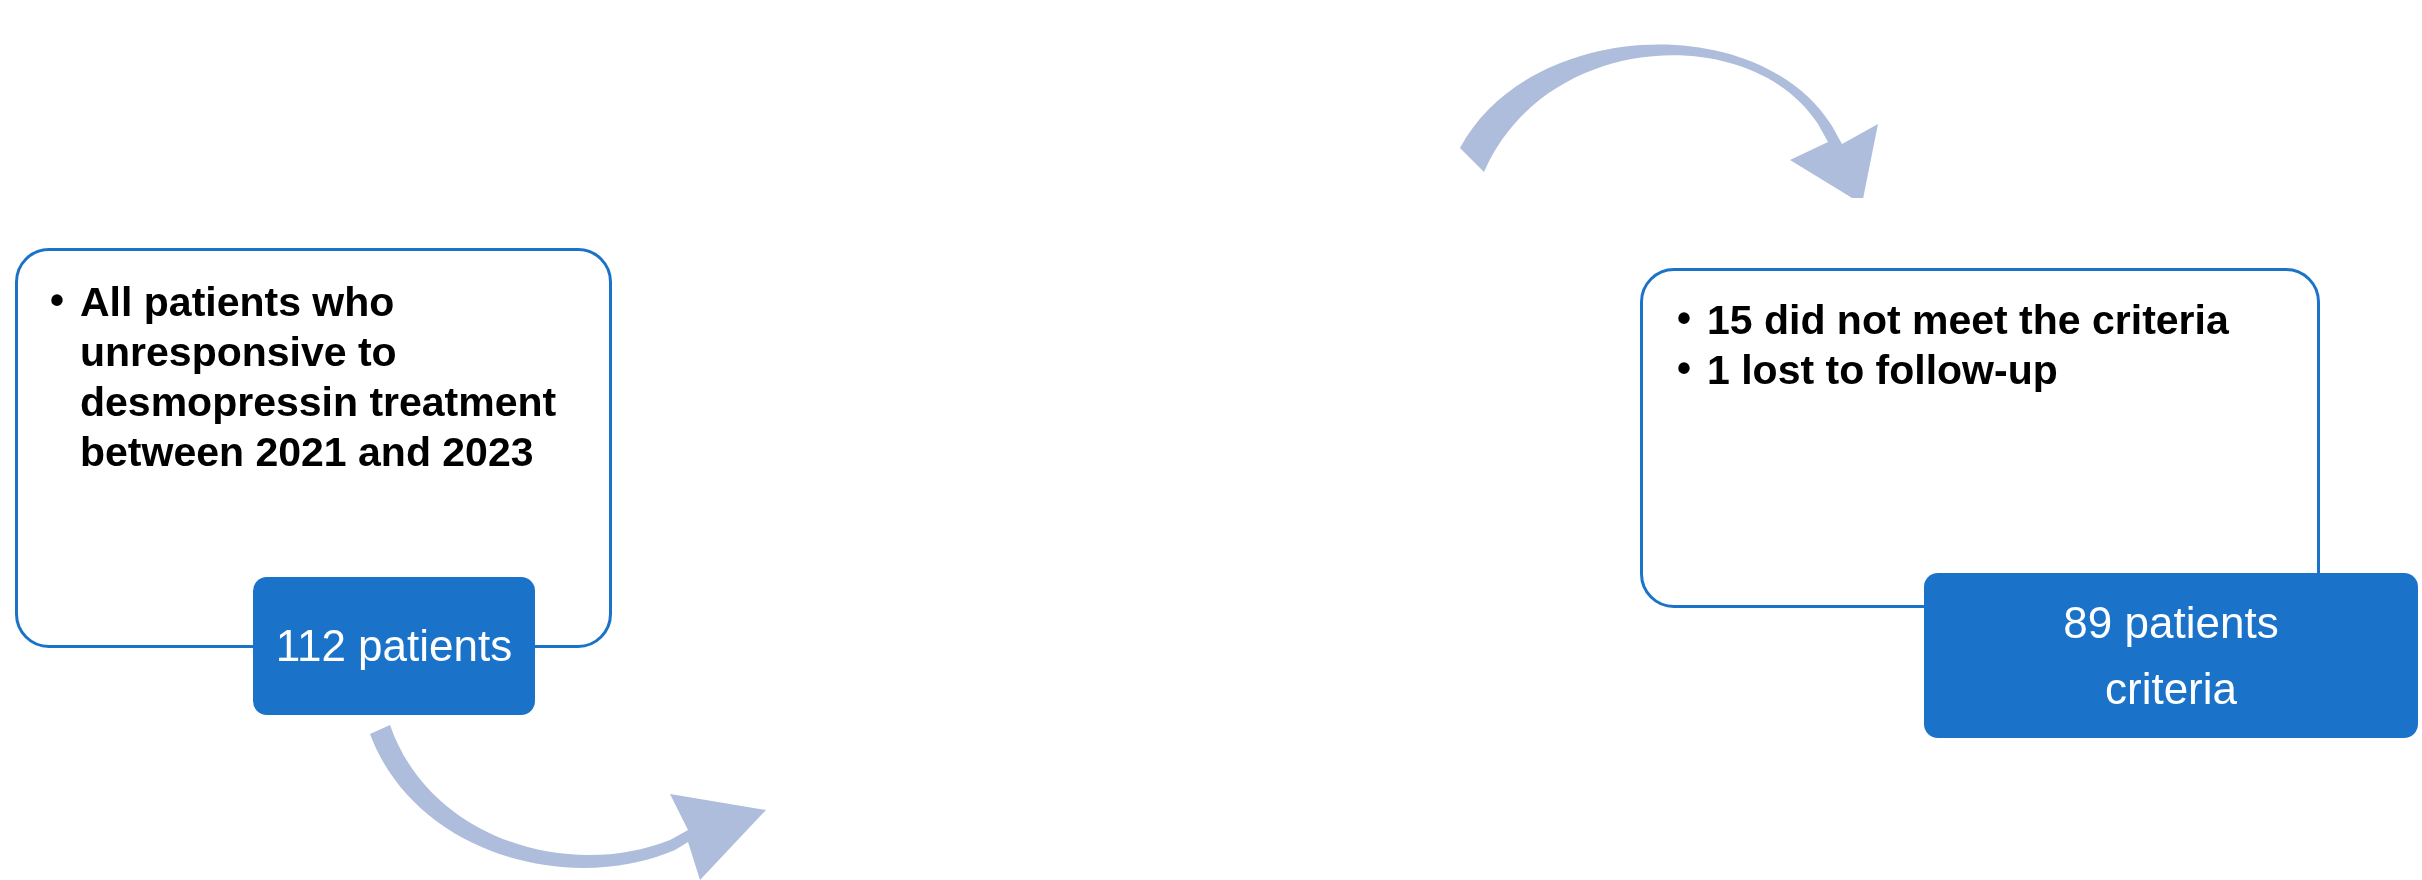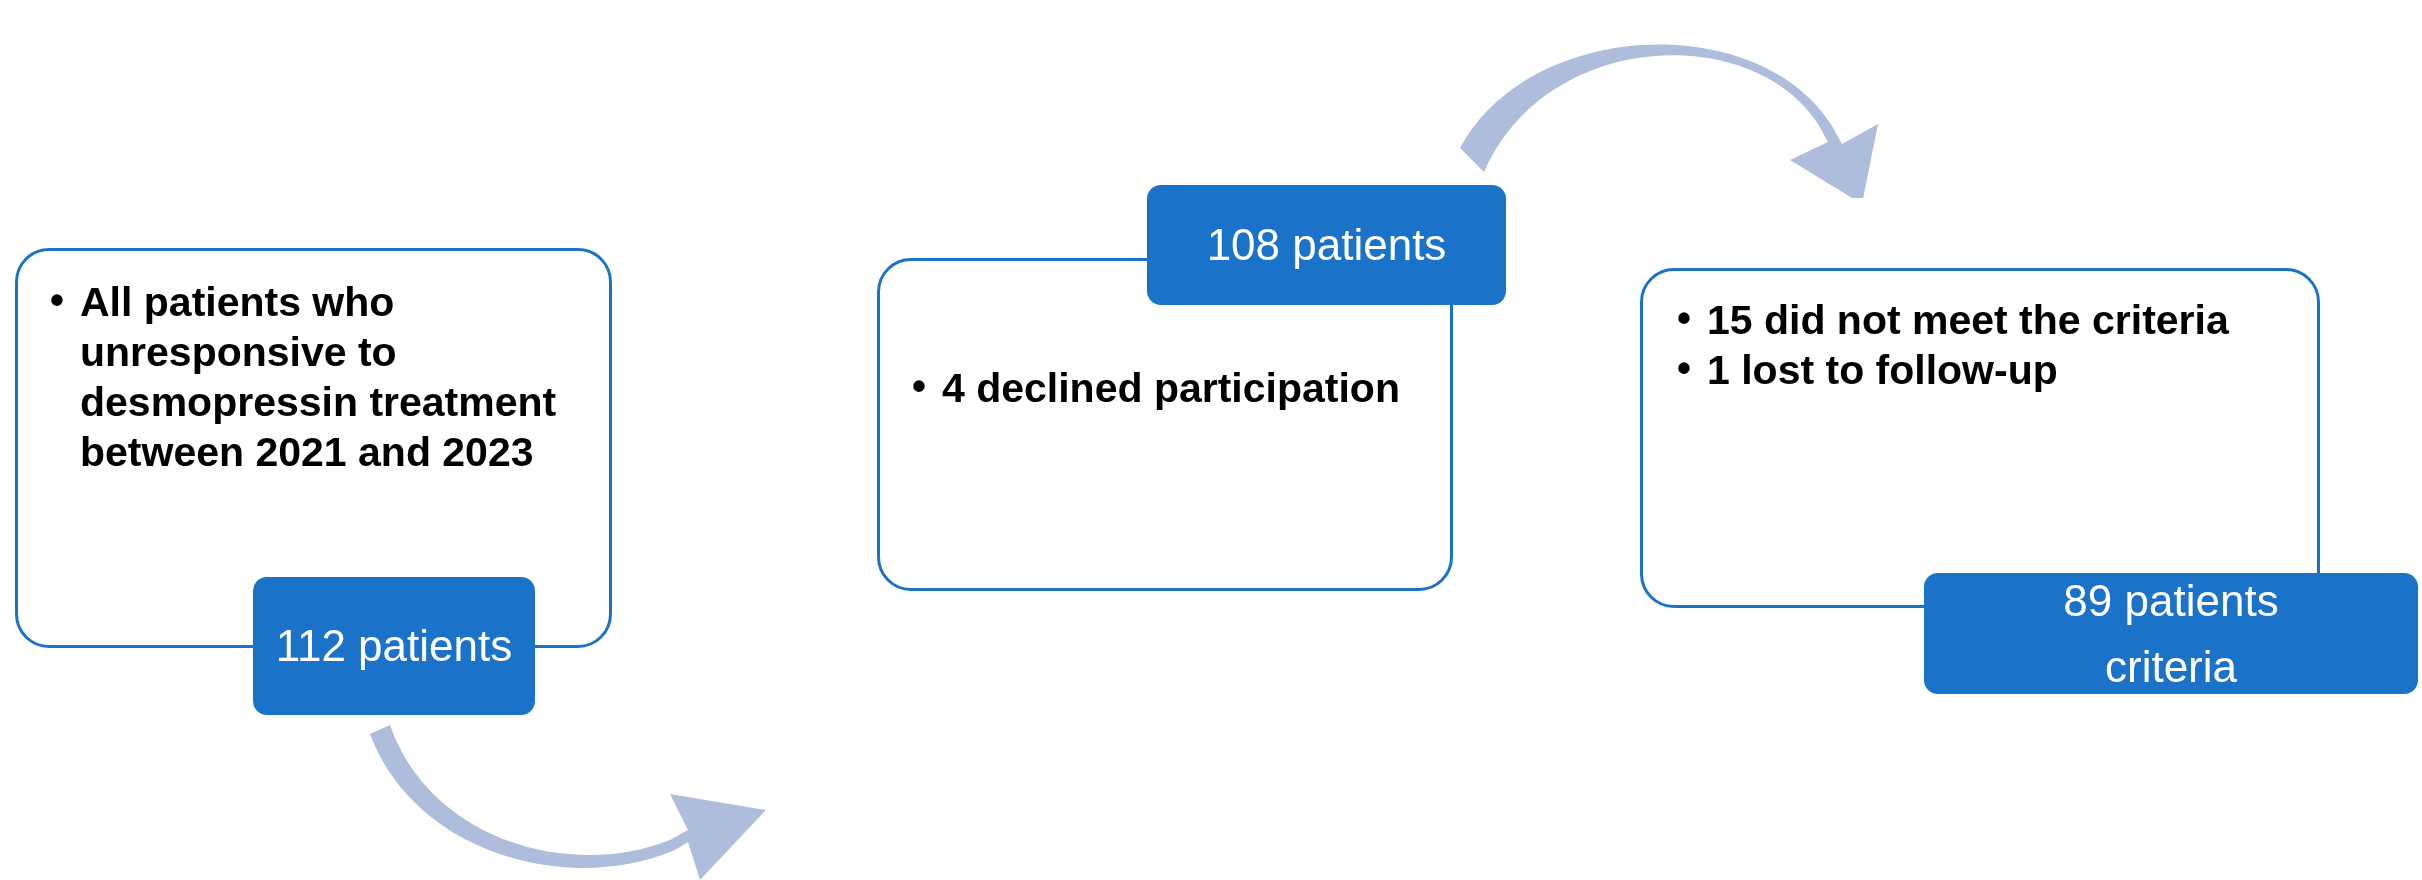--- a/index.html
+++ b/index.html
@@ -105,33 +105,25 @@
 
   <div class="outline-box" style="left:15px; top:248px; width:597px; height:400px;">
     <ul class="bullet-list" style="margin:26px 30px 0 28px;">
       <li>All patients who unresponsive to desmopressin treatment  between 2021 and 2023</li>
     </ul>
   </div>
   <div class="blue-chip" style="left:253px; top:577px; width:282px; height:138px;">
     <span class="line">112 patients</span>
   </div>
 
-  <div class="outline-box" style="left:877px; top:258px; width:576px; height:333px;">
-    <ul class="bullet-list" style="margin:102px 30px 0 28px;">
-      <li>4 declined participation</li>
-    </ul>
-  </div>
-  <div class="blue-chip" style="left:1147px; top:185px; width:359px; height:120px;">
-    <span class="line">108 patients</span>
-  </div>
 
   <div class="outline-box" style="left:1640px; top:268px; width:680px; height:340px;">
     <ul class="bullet-list" style="margin:24px 24px 0 30px;">
       <li>15 did not meet the criteria</li>
       <li>1 lost to follow-up</li>
     </ul>
   </div>
-  <div class="blue-chip" style="left:1924px; top:573px; width:494px; height:121px;">
+  <div class="blue-chip" style="left:1924px; top:573px; width:494px; height:165px;">
     <span class="line">89 patients</span>
     <span class="line">criteria</span>
   </div>
 
 </div>
 
 </body></html>

